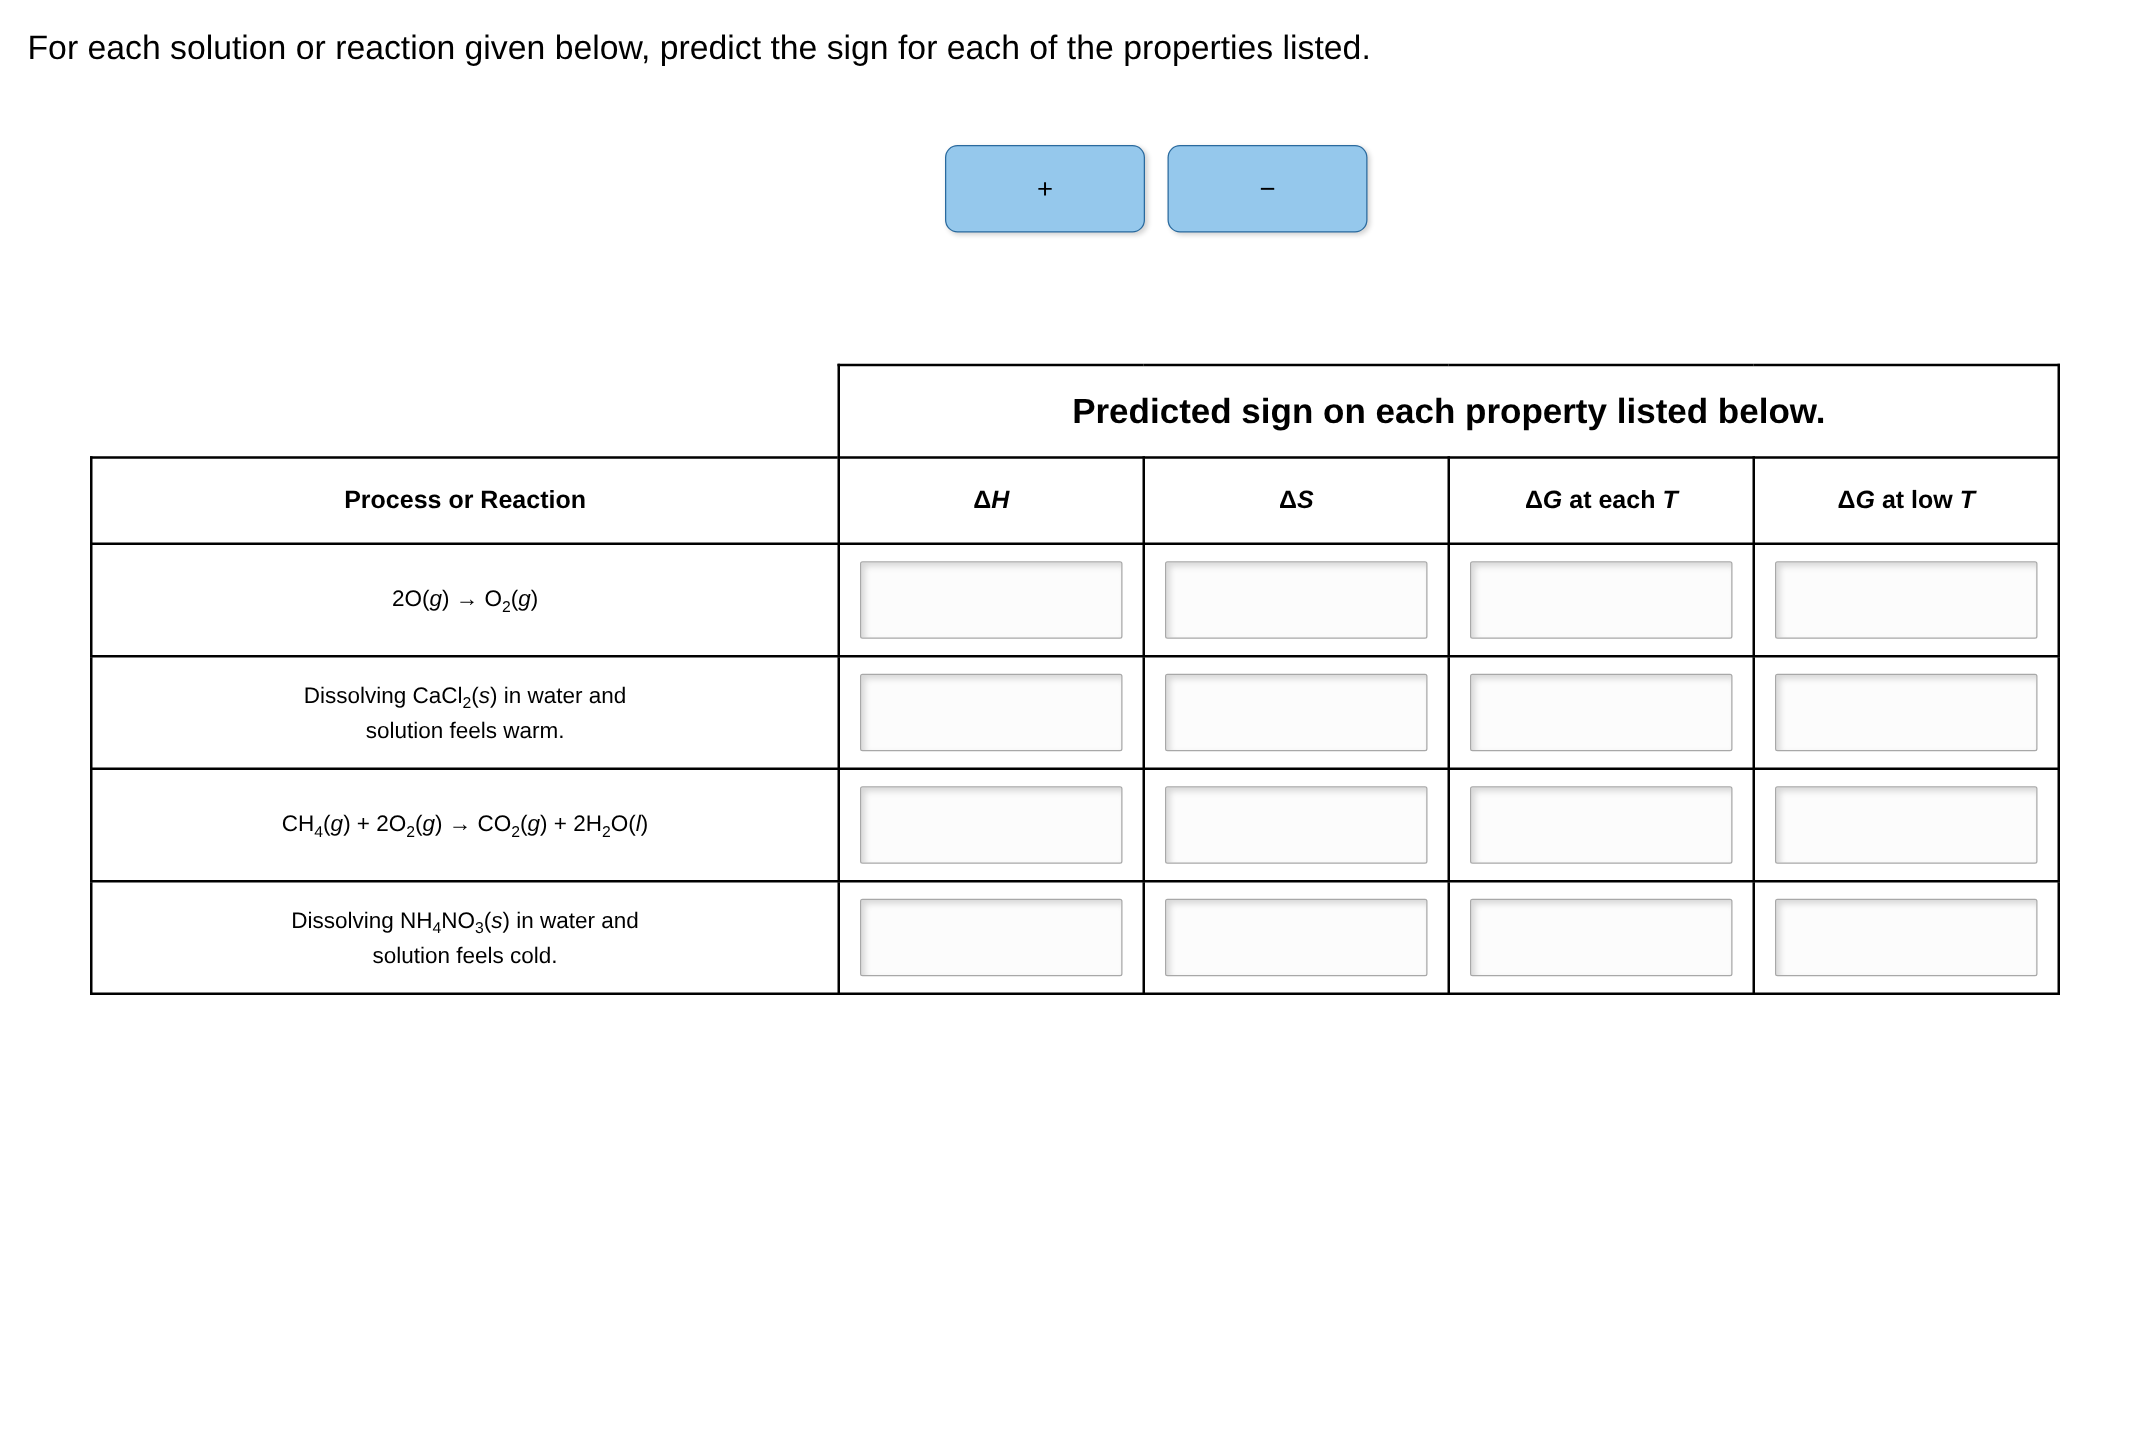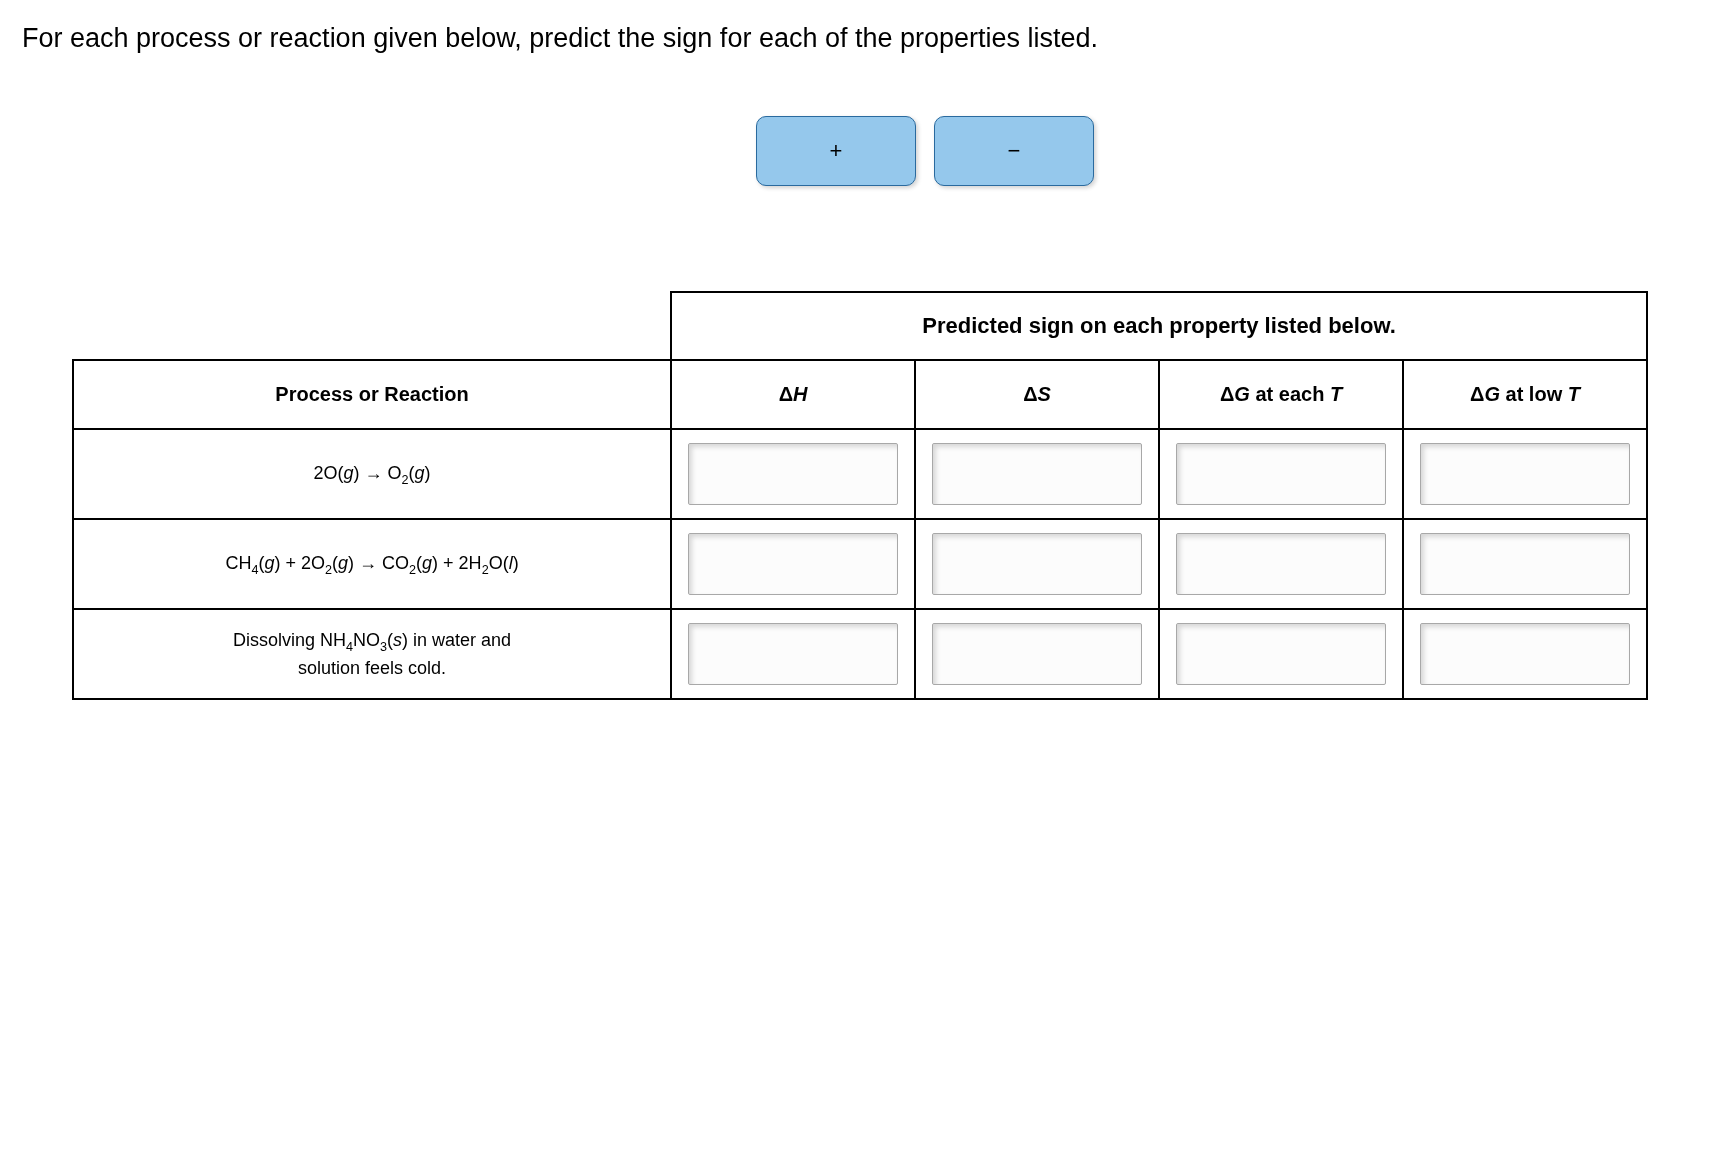--- a/index.html
+++ b/index.html
@@ -56,21 +56,21 @@
       text-align: center;
       vertical-align: middle;
       font-size: 18px;
     }
     .banner-row td.no-border {
       border: none;
     }
     .banner-cell {
       padding: 20px 10px;
       font-weight: 700;
-      font-size: 22px;
+      font-size: 28px;
     }
     .head-row th {
       font-weight: 700;
       padding: 22px 8px;
       font-size: 20px;
     }
     .col-process {
       width: 38%;
     }
     .col-prop {
@@ -100,21 +100,21 @@
       font-style: italic;
     }
     .sub {
       vertical-align: sub;
       font-size: 0.7em;
     }
   </style>
 </head>
 <body>
 
-<div class="prompt">For each process or reaction given below, predict the sign for each of the properties listed.</div>
+<div class="prompt">For each solution or reaction given below, predict the sign for each of the properties listed.</div>
 
 <div class="chips-row">
   <div class="chip">+</div>
   <div class="chip">−</div>
 </div>
 
 <div class="table-wrap">
   <table>
     <colgroup>
       <col class="col-process">
@@ -157,20 +157,38 @@
             <div class="drop-target"></div>
           </td>
       <td class="drop-cell">
             <div class="drop-target"></div>
           </td>
       <td class="drop-cell">
             <div class="drop-target"></div>
           </td>
     </tr>
 
+    <tr class="data-row">
+      <td class="process-cell">
+        <span>Dissolving CaCl</span><span class="sub">2</span><span>(</span><span class="italic">s</span><span>) in water and</span><br>
+        <span>solution feels warm.</span>
+      </td>
+      <td class="drop-cell">
+            <div class="drop-target"></div>
+          </td>
+      <td class="drop-cell">
+            <div class="drop-target"></div>
+          </td>
+      <td class="drop-cell">
+            <div class="drop-target"></div>
+          </td>
+      <td class="drop-cell">
+            <div class="drop-target"></div>
+          </td>
+    </tr>
 
 
     <tr class="data-row">
       <td class="process-cell">
         <span>CH</span><span class="sub">4</span><span>(</span><span class="italic">g</span><span>) + 2O</span><span class="sub">2</span><span>(</span><span class="italic">g</span><span>) → CO</span><span class="sub">2</span><span>(</span><span class="italic">g</span><span>) + 2H</span><span class="sub">2</span><span>O(</span><span class="italic">l</span><span>)</span>
       </td>
       <td class="drop-cell">
             <div class="drop-target"></div>
           </td>
       <td class="drop-cell">

